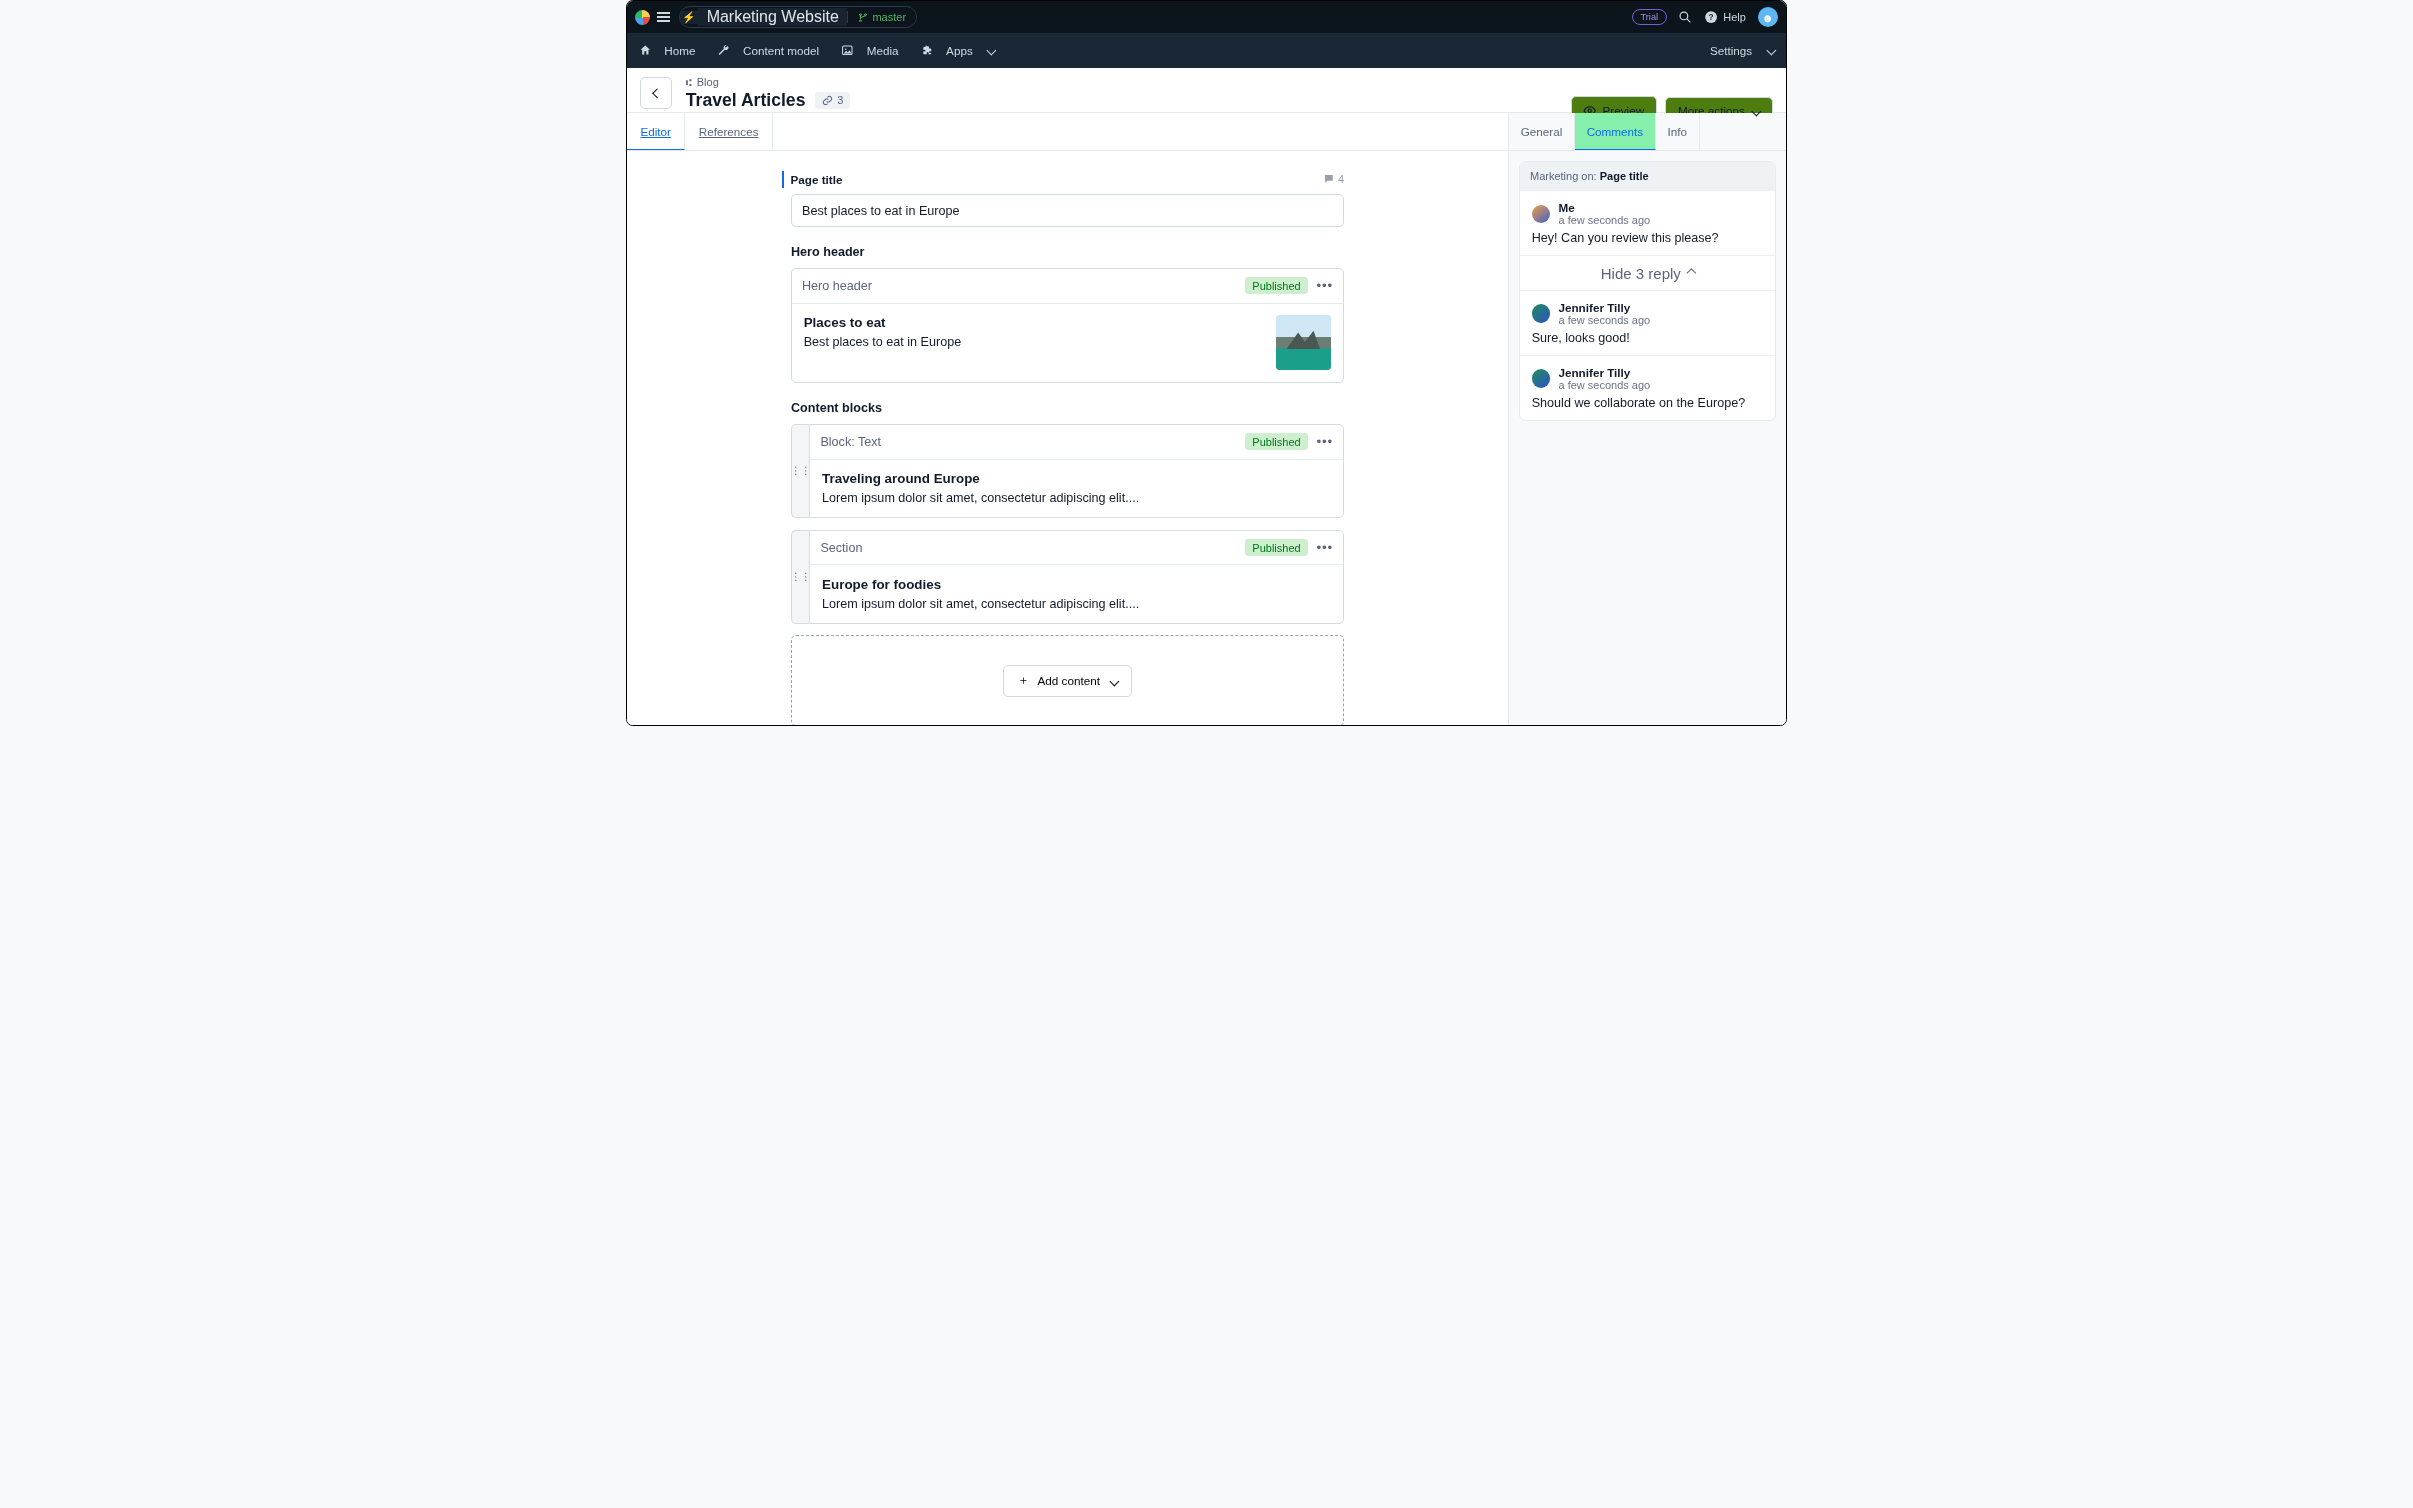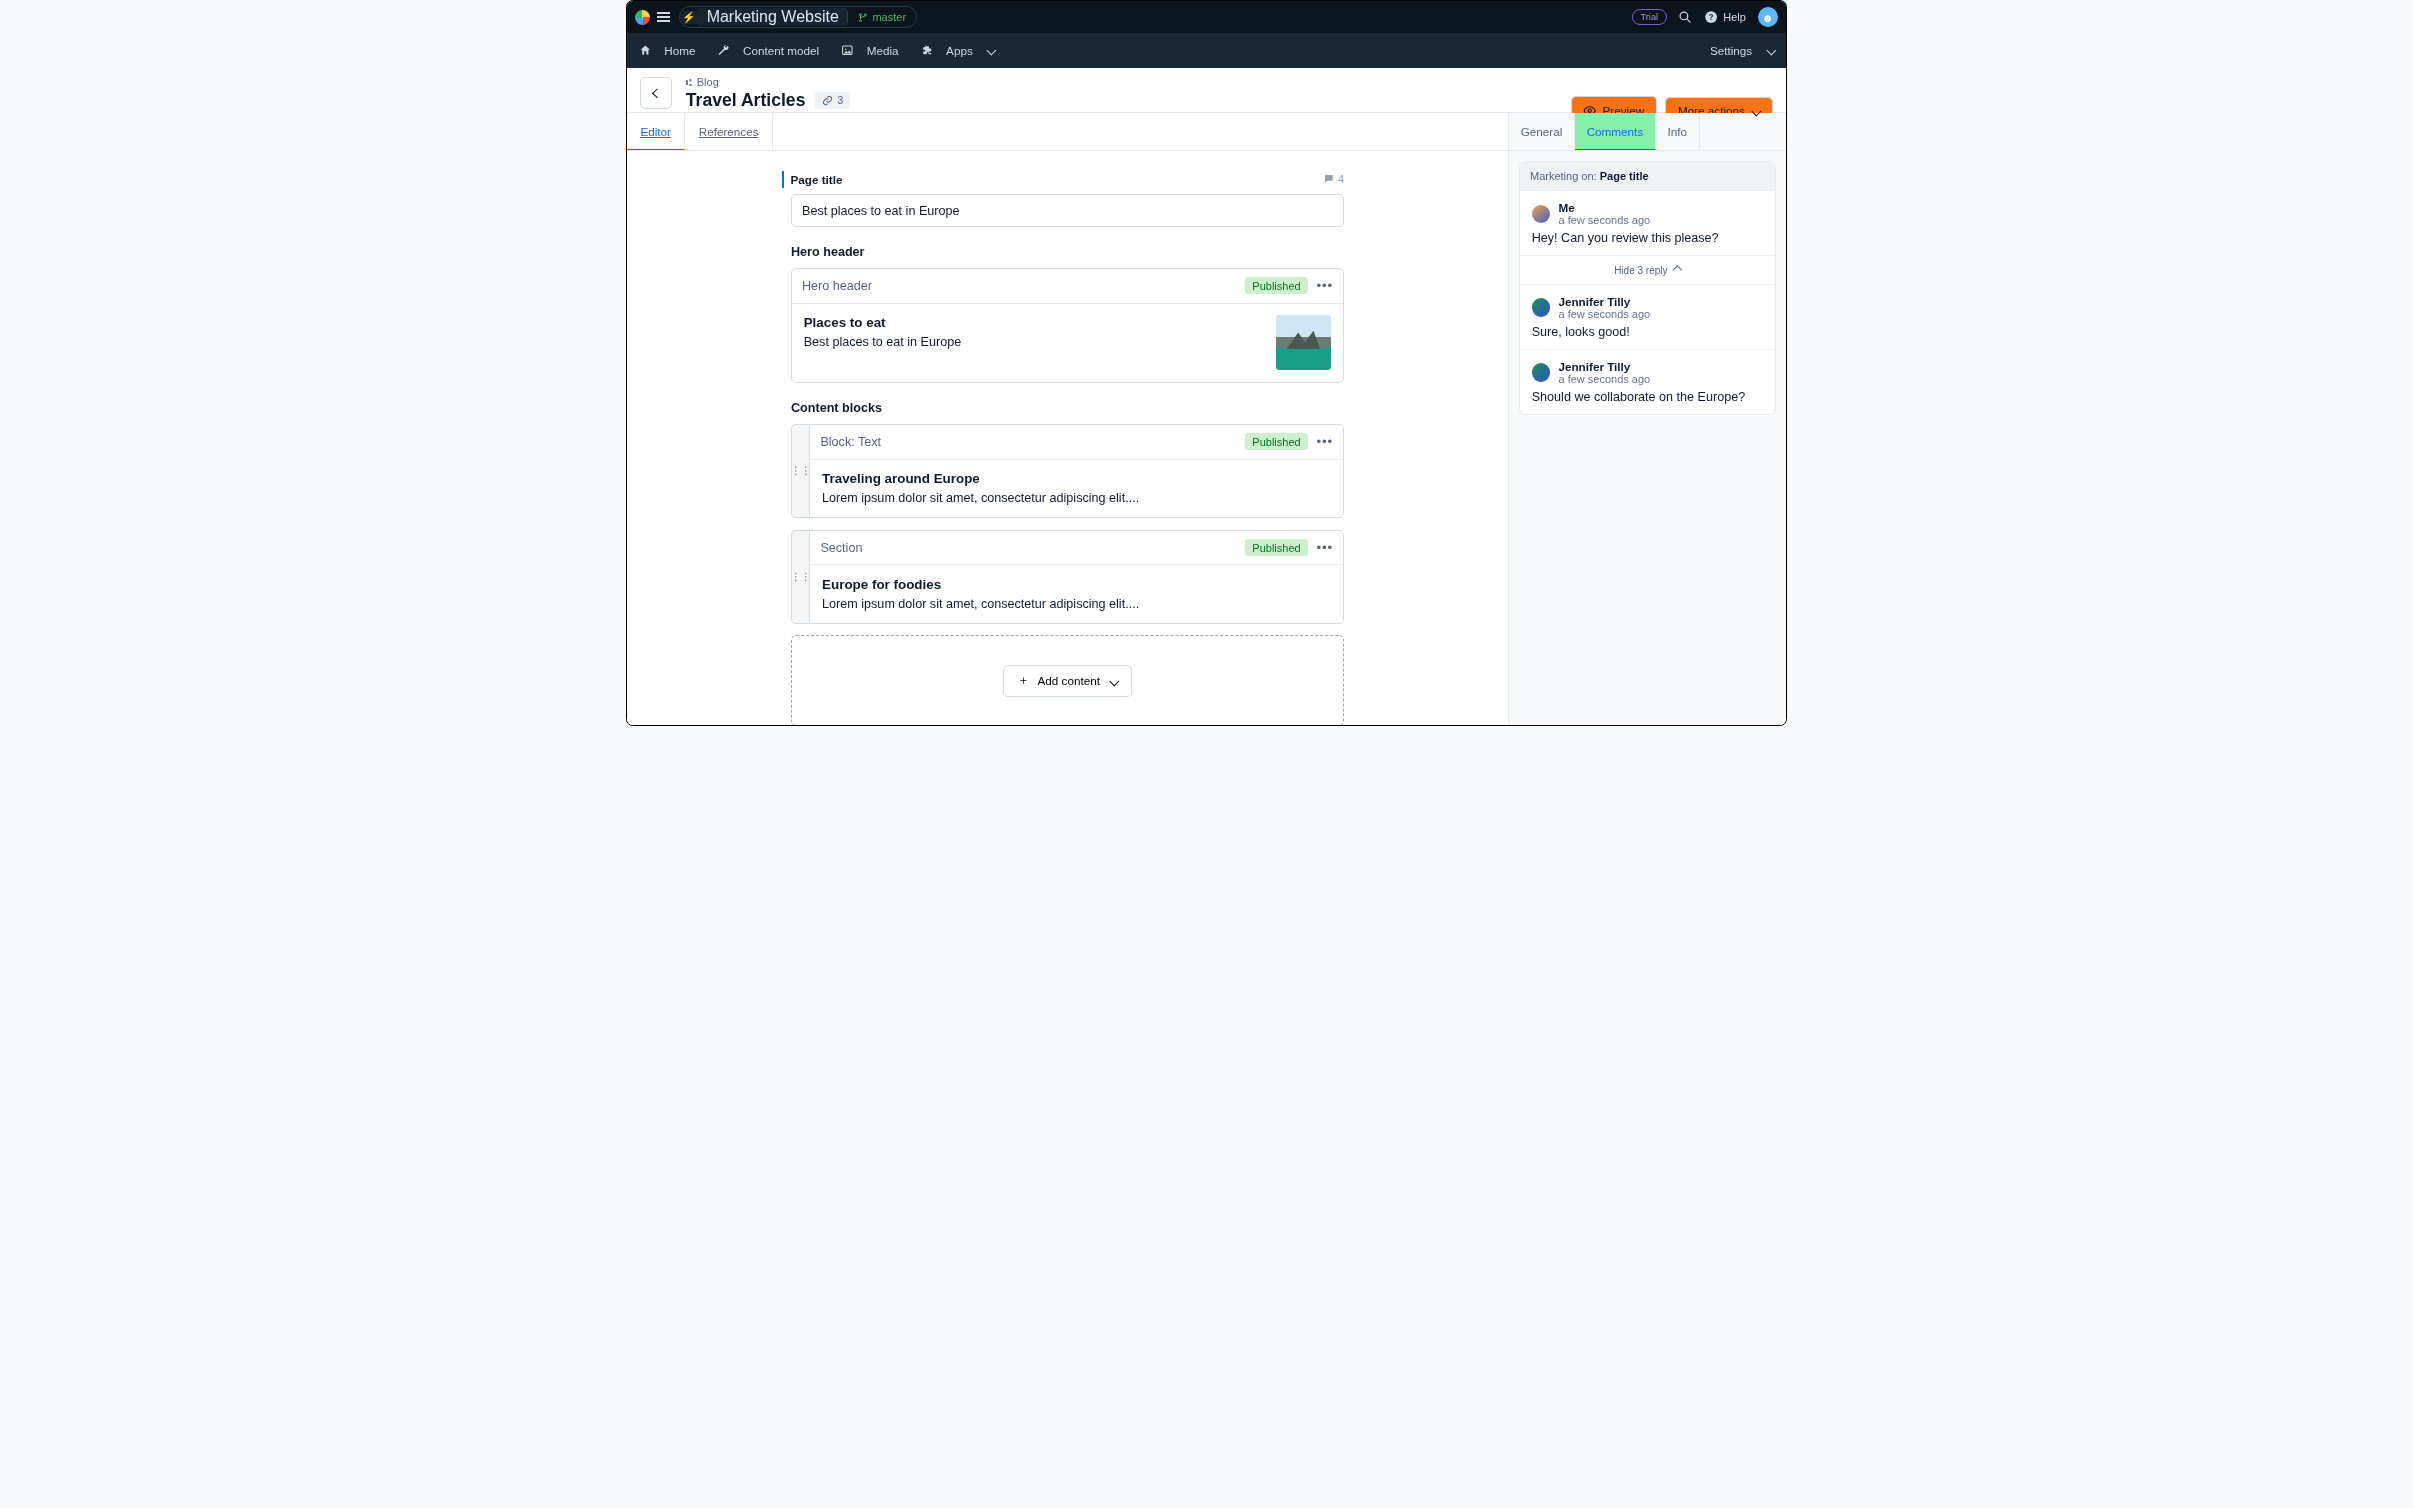--- a/index.html
+++ b/index.html
@@ -24,21 +24,21 @@
 .navbar .spacer{flex:1;}
 
 .header-row{background:#fff;border-bottom:0.8px solid #e5ebed;padding:6.7px 13.4px 0 13.4px;height:45px;display:flex;align-items:center;}
 .back-btn{width:32px;height:32px;border:0.8px solid #cfd9e0;border-radius:5px;background:#fff;cursor:pointer;display:flex;align-items:center;justify-content:center;margin-right:13.4px;}
 .breadcrumb{font-size:11px;color:#5a657c;display:flex;align-items:center;gap:5px;margin-bottom:1.7px;}
 .breadcrumb .bc-icon{color:#67728a;font-size:10px;}
 .page-title-row{display:flex;align-items:center;gap:10px;}
 .page-title-row h1{font-size:17.6px;font-weight:700;color:#111b2b;}
 .link-badge{display:flex;align-items:center;gap:4.2px;background:#eef2f4;border-radius:3.4px;padding:2.5px 6.7px;color:#5a657c;font-size:11px;}
 .header-row .spacer{flex:1;}
-.outline-btn{border:0.8px solid #cfd9e0;background:#f97316;border-radius:5px;padding:6.7px 11.7px;font-size:11.7px;color:#111b2b;cursor:pointer;display:flex;align-items:center;gap:5.9px;margin-left:8.4px;margin-top:35px;}
+.outline-btn{border:0.8px solid #cfd9e0;background:#4d7c0f;border-radius:5px;padding:6.7px 11.7px;font-size:11.7px;color:#111b2b;cursor:pointer;display:flex;align-items:center;gap:5.9px;margin-left:8.4px;margin-top:35px;}
 
 .body-split{display:flex;height:calc(726px - 32px - 35px - 45px);}
 
 .main-col{flex:1;display:flex;flex-direction:column;min-width:0;}
 .editor-tabs{display:flex;border-bottom:0.8px solid #e5ebed;background:#fff;font-size:11.7px;}
 .editor-tabs .tab{padding:11.7px 13.4px;color:#5a657c;cursor:pointer;border-right:0.8px solid #e5ebed;text-decoration:underline;}
 .editor-tabs .tab.active{color:#0c6ce9;border-bottom:1.7px solid #0c6ce9;margin-bottom:-0.8px;}
 .editor-area{flex:1;overflow:auto;background:#fff;padding:20px 0 20px 0;}
 .form-col{width:553px;margin:0 auto;}
 .field-block{margin-bottom:18.4px;}
@@ -76,21 +76,21 @@
 .thread-context b{color:#111b2b;font-weight:600;}
 .comment-item{padding:10px 11.7px;border-top:0.8px solid #eef1f3;}
 .comment-item:first-of-type{border-top:none;}
 .c-head{display:flex;align-items:center;gap:8.4px;margin-bottom:5px;}
 .c-avatar{width:18.4px;height:18.4px;border-radius:50%;}
 .av-orange{background:linear-gradient(140deg,#f59e3d,#3b60d6);}
 .av-green{background:linear-gradient(140deg,#1f8e5a,#2c52c7);}
 .c-meta .name{font-size:11.7px;font-weight:700;}
 .c-meta .time{font-size:11px;color:#67728a;}
 .c-body{font-size:12.6px;color:#111b2b;}
-.hide-replies{padding:8.4px;text-align:center;font-size:10px;color:#5a657c;cursor:pointer;display:flex;align-items:center;justify-content:center;gap:4.2px;border-top:0.8px solid #eef1f3;}
+.hide-replies{padding:8.4px;text-align:center;font-size:15px;color:#5a657c;cursor:pointer;display:flex;align-items:center;justify-content:center;gap:4.2px;border-top:0.8px solid #eef1f3;}
 
 .composer{border-top:0.8px solid #e5ebed;padding:10px;background:#f7f9fa;}
 .comment-input{width:100%;border:0.8px solid #cfd9e0;border-radius:5px;padding:10px;font-size:11.7px;color:#111b2b;background:#fff;resize:none;height:35px;}
 .comment-input::placeholder{color:#8b95a1;}
 .composer-row{display:flex;align-items:center;margin-top:8.4px;gap:6.7px;}
 .tiny-icon-btn{width:28.5px;height:28.5px;border:0.8px solid #cfd9e0;border-radius:5px;background:#fff;cursor:pointer;color:#5a657c;font-size:12.6px;}
 .post-btn{margin-left:auto;background:#9fc7f2;border:none;color:#fff;border-radius:5px;padding:7.5px 13.4px;font-size:11.7px;cursor:pointer;}
 
 .chevron{display:inline-block;width:6.7px;height:6.7px;border-right:1.7px solid currentColor;border-bottom:1.7px solid currentColor;transform:rotate(45deg);margin-left:2.5px;vertical-align:1.7px;}
 .chevron.left{transform:rotate(135deg);}

